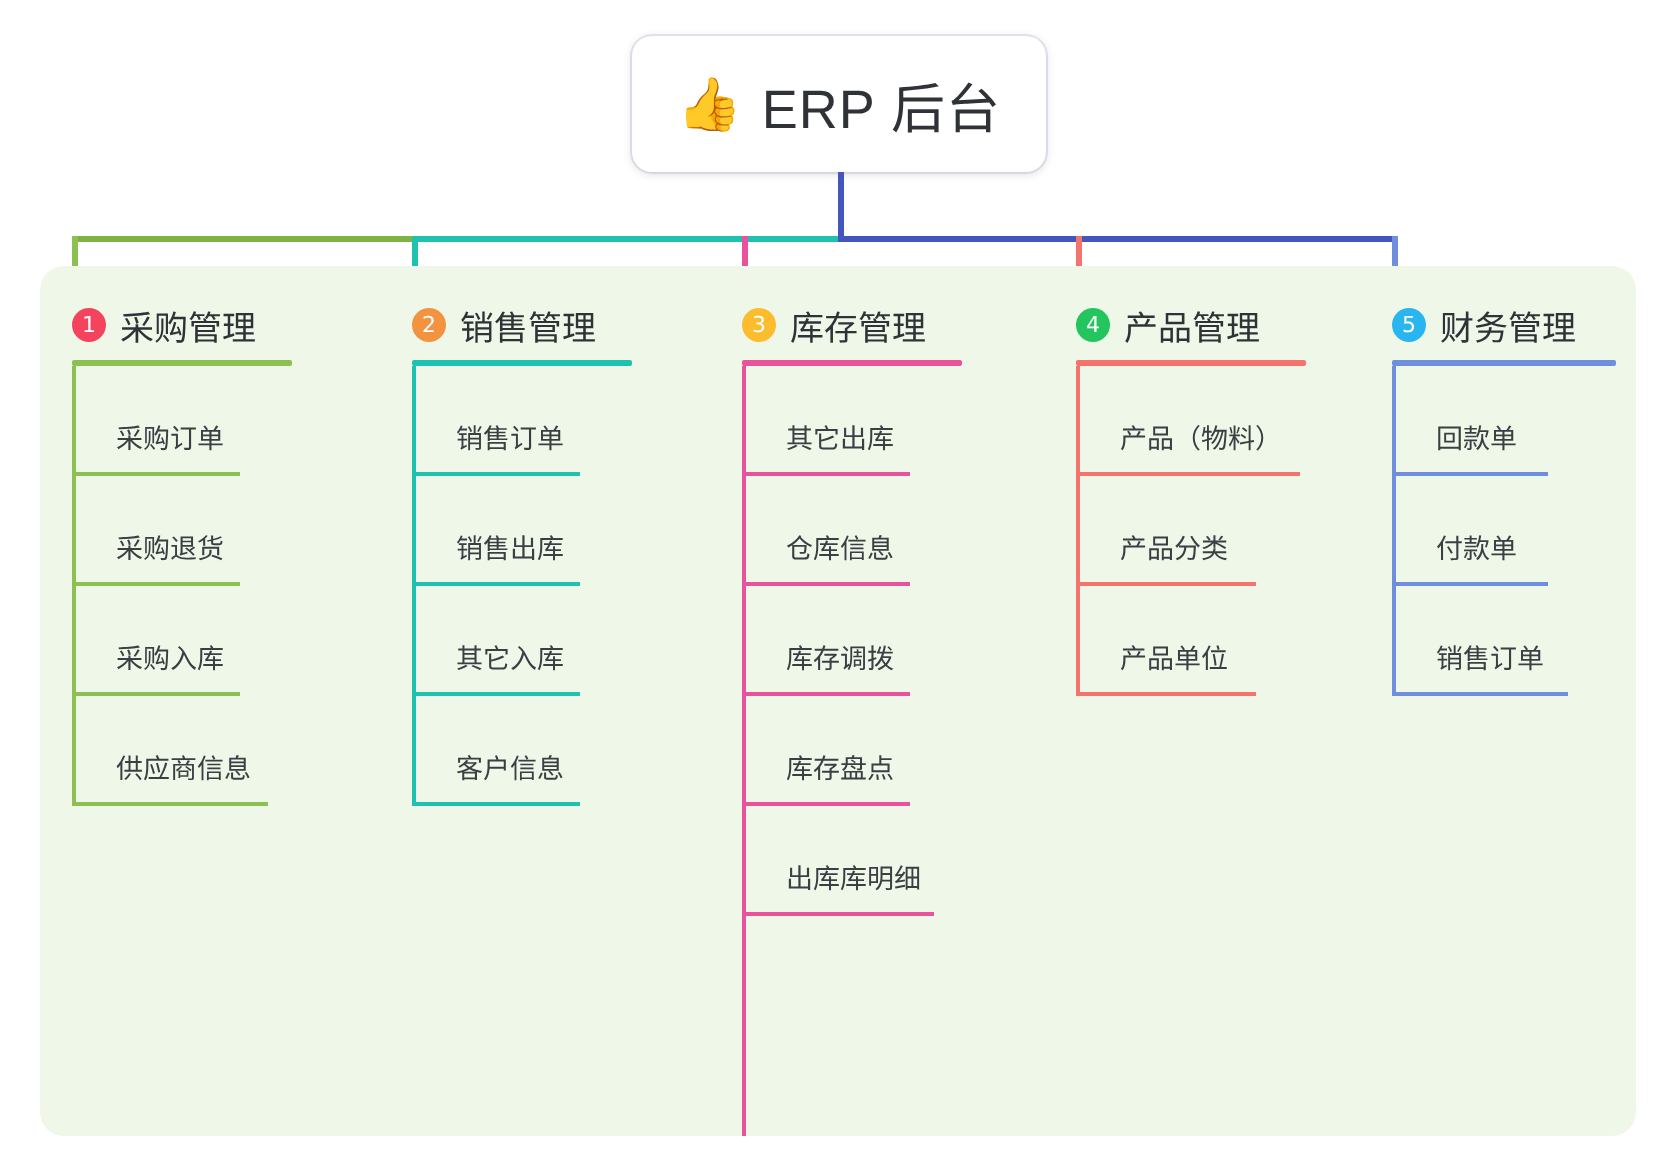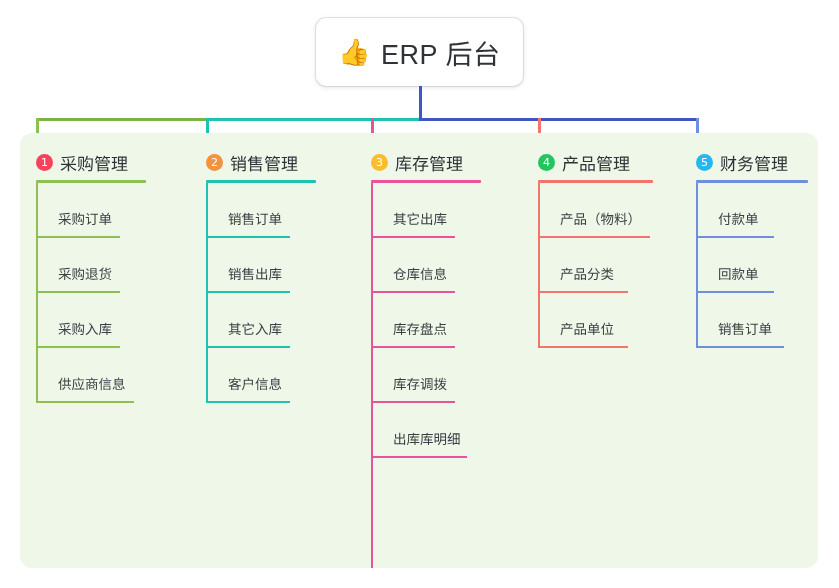--- a/index.html
+++ b/index.html
@@ -209,25 +209,25 @@
           <div class="spine" style="background: rgb(232, 83, 156); height: 385px;"></div>
           <div class="leaf">
             <span class="leaf-label">其它出库</span>
             <div class="leaf-rule" style="width: 84px; background: rgb(232, 83, 156);"></div>
           </div>
           <div class="leaf">
             <span class="leaf-label">仓库信息</span>
             <div class="leaf-rule" style="width: 84px; background: rgb(232, 83, 156);"></div>
           </div>
           <div class="leaf">
+            <span class="leaf-label">库存调拨</span>
+            <div class="leaf-rule" style="width: 84px; background: rgb(232, 83, 156);"></div>
+          </div>
+          <div class="leaf">
             <span class="leaf-label">库存盘点</span>
-            <div class="leaf-rule" style="width: 84px; background: rgb(232, 83, 156);"></div>
-          </div>
-          <div class="leaf">
-            <span class="leaf-label">库存调拨</span>
             <div class="leaf-rule" style="width: 84px; background: rgb(232, 83, 156);"></div>
           </div>
           <div class="leaf">
             <span class="leaf-label">出库库明细</span>
             <div class="leaf-rule" style="width: 96px; background: rgb(232, 83, 156);"></div>
           </div>
         </div>
       </div>
       <div class="column" style="left: 502px; width: 155px;">
         <div class="col-head" style="margin-top: 14px;">
@@ -253,27 +253,27 @@
       </div>
       <div class="column" style="left: 660px; width: 140px;">
         <div class="col-head" style="margin-top: 14px;">
           <span class="badge" style="background: rgb(41, 182, 240);">5</span>
           <span class="col-title">财务管理</span>
         </div>
         <div class="col-rule" style="width: 112px; background: rgb(111, 142, 222); margin-left: 16px;"></div>
         <div class="col-body">
           <div class="spine" style="background: rgb(111, 142, 222); height: 165px;"></div>
           <div class="leaf">
+            <span class="leaf-label">回款单</span>
+            <div class="leaf-rule" style="width: 78px; background: rgb(111, 142, 222);"></div>
+          </div>
+          <div class="leaf">
             <span class="leaf-label">付款单</span>
             <div class="leaf-rule" style="width: 78px; background: rgb(111, 142, 222);"></div>
           </div>
           <div class="leaf">
-            <span class="leaf-label">回款单</span>
-            <div class="leaf-rule" style="width: 78px; background: rgb(111, 142, 222);"></div>
-          </div>
-          <div class="leaf">
             <span class="leaf-label">销售订单</span>
             <div class="leaf-rule" style="width: 88px; background: rgb(111, 142, 222);"></div>
           </div>
         </div>
       </div>
     </div>
 </div>
 
 </body></html>

